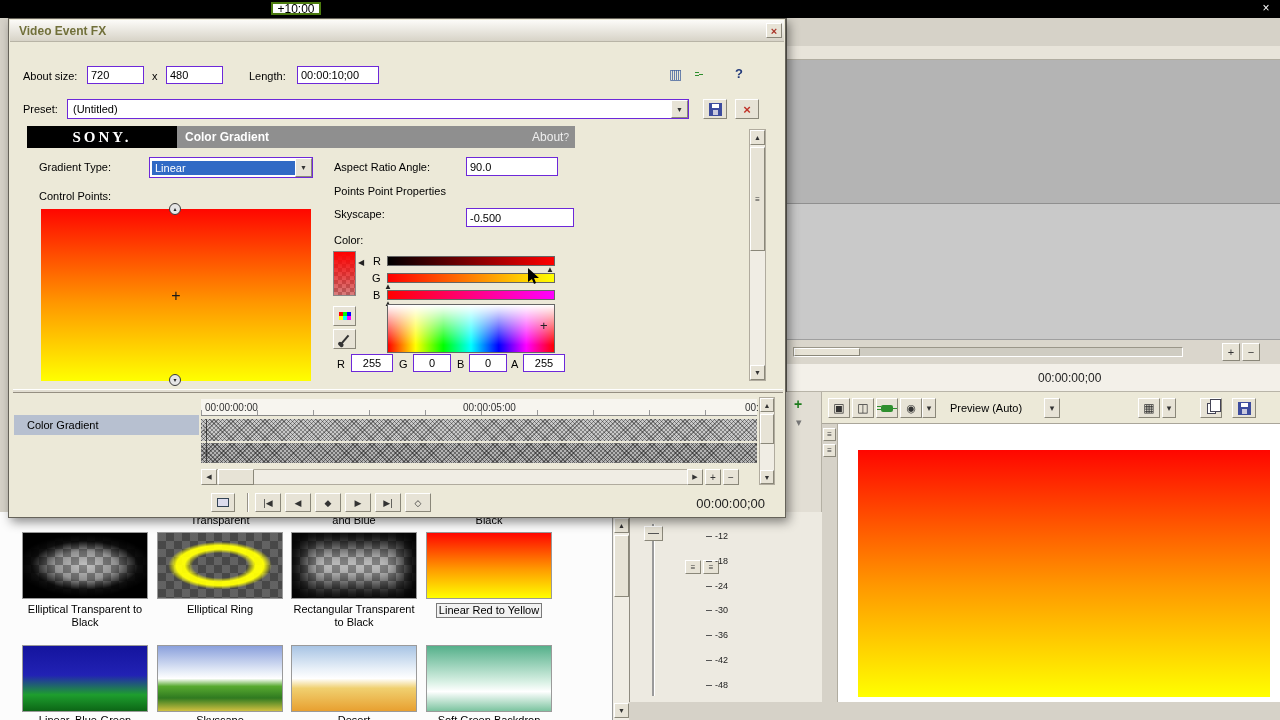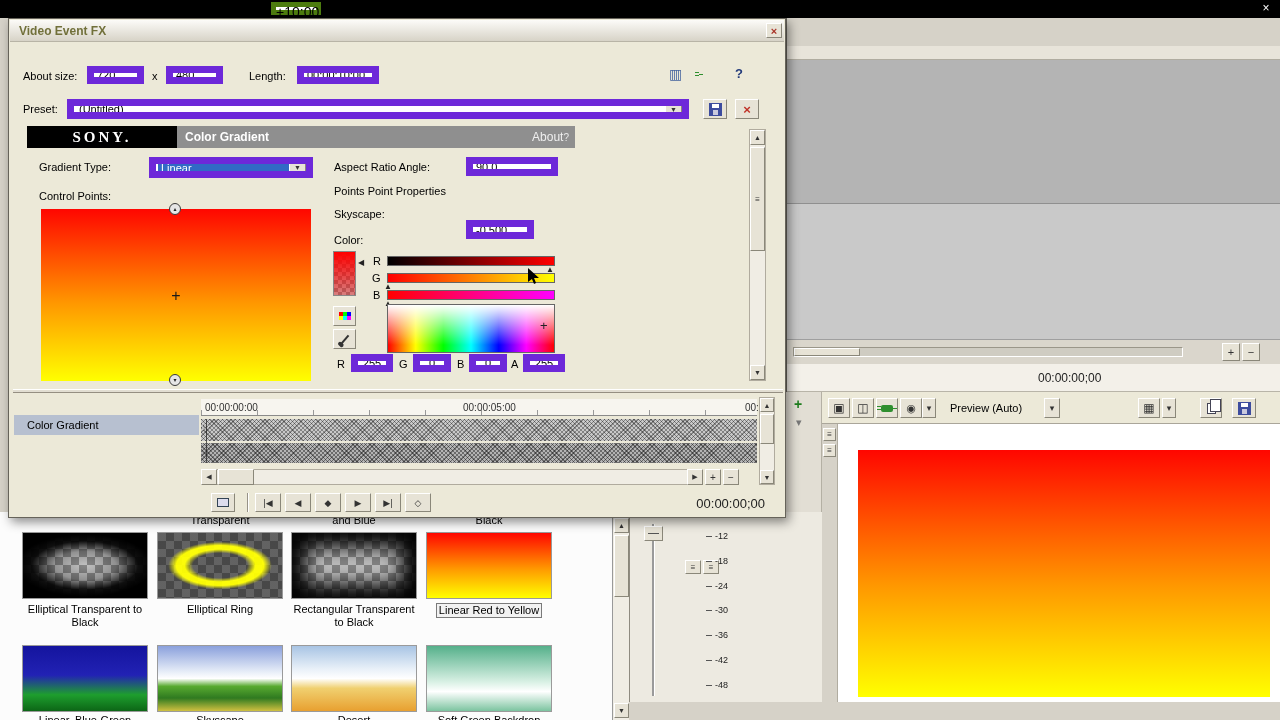--- a/index.html
+++ b/index.html
@@ -3,21 +3,21 @@
 <meta charset="utf-8">
 <style>
 *{margin:0;padding:0;box-sizing:border-box}
 html,body{background:#3a3a3a}
 .app{position:relative;width:1280px;height:720px;overflow:hidden;background:#d6d2c8;
   font-family:"Liberation Sans",sans-serif;font-size:11px;color:#000}
 .a{position:absolute}
 .btn{background:#e7e3d6;border:1px solid #8a8779;border-top-color:#fff;border-left-color:#fff;
   display:flex;align-items:center;justify-content:center;color:#333}
 .sb{font-size:7px}
-.inp{background:#fff;border:7px solid #6d28d9;display:flex;align-items:center;padding:0 3px;font-size:11px;overflow:hidden;white-space:nowrap}
+.inp{background:#fff;border:1px solid #6d28d9;display:flex;align-items:center;padding:0 3px;font-size:11px;overflow:hidden;white-space:nowrap}
 .lab{white-space:nowrap}
 .checker12{background-color:#c2c2c2;background-image:
   linear-gradient(45deg,#878787 25%,transparent 25%,transparent 75%,#878787 75%),
   linear-gradient(45deg,#878787 25%,transparent 25%,transparent 75%,#878787 75%);
   background-size:16px 16px;background-position:0 0,8px 8px}
 .checker6{background-color:#c2c2c2;background-image:
   linear-gradient(45deg,#8d8d8d 25%,transparent 25%,transparent 75%,#8d8d8d 75%),
   linear-gradient(45deg,#8d8d8d 25%,transparent 25%,transparent 75%,#8d8d8d 75%);
   background-size:8px 8px;background-position:0 0,4px 4px}
 .hatch1{background-color:#c9c9c9;background-image:
@@ -50,21 +50,21 @@
 .gradbox{background:linear-gradient(180deg,#ff0600 0%,#ff9800 55%,#ffff00 100%)}
 .handle{position:absolute;width:12px;height:12px;border-radius:50%;background:#e6e6e6;border:1px solid #3a3a3a;
   display:flex;align-items:center;justify-content:center;font-size:6px;color:#222;line-height:1}
 </style>
 </head>
 <body>
 
 <div class="app">
 
   <div class="a" style="left:0;top:0;width:1280px;height:18px;background:#000"></div>
-  <div class="a" style="left:271px;top:2px;width:50px;height:13px;background:#fff;border:5px solid #4d7c0f;font-size:14px;text-align:center;line-height:11px">+10:00</div>
+  <div class="a" style="left:271px;top:2px;width:50px;height:13px;background:#fff;border:2px solid #4d7c0f;font-size:12px;text-align:center;line-height:11px">+10:00</div>
   <div class="a" style="left:1258px;top:1px;width:16px;height:15px;color:#fff;font-size:12px;text-align:center;line-height:14px">×</div>
 
   <div class="a" style="left:787px;top:46px;width:493px;height:14px;background:#e8e4da;border-bottom:1px solid #b0aca0"></div>
   <div class="a" style="left:787px;top:60px;width:493px;height:144px;background:#b4b4b4;border-bottom:1px solid #8f8f8f"></div>
   <div class="a" style="left:787px;top:204px;width:493px;height:136px;background:#c9c9c9;border-bottom:1px solid #9f9f9f"></div>
 
   <div class="a" style="left:787px;top:340px;width:493px;height:24px;background:#dad6cc">
     <div class="a" style="left:6px;top:7px;width:390px;height:10px;background:#cfccc2;border:1px solid #9a9689;border-bottom-color:#fff;border-right-color:#fff"></div>
     <div class="a btn" style="left:7px;top:8px;width:66px;height:8px"></div>
     <div class="a btn" style="left:435px;top:3px;width:18px;height:18px;font-size:11px">+</div>
@@ -239,21 +239,21 @@
           <span style="font-size:7px">▼</span>
         </span>
     </div>
     <span class="a lab" style="left:325px;top:142px">Aspect Ratio Angle:</span>
     <div class="a inp" style="left:457px;top:138px;width:92px;height:19px">90.0</div>
 
     
     <span class="a lab" style="left:30px;top:171px">Control Points:</span>
     <span class="a lab" style="left:325px;top:166px">Points Point Properties</span>
     <span class="a lab" style="left:325px;top:189px">Skyscape:</span>
-    <div class="a inp" style="left:457px;top:201px;width:68px;height:19px">-0.500</div>
+    <div class="a inp" style="left:457px;top:189px;width:108px;height:19px">-0.500</div>
 
     
     <div class="a gradbox" style="left:32px;top:190px;width:270px;height:172px">
       <div class="handle" style="left:128px;top:-6px">▴</div>
       <div class="handle" style="left:128px;top:165px">▾</div>
       <span style="position:absolute;left:127px;top:79px;width:16px;height:16px;font-size:16px;line-height:15px;text-align:center;color:#1a1a1a">+</span>
     </div>
 
     
     <span class="a lab" style="left:325px;top:215px">Color:</span>

